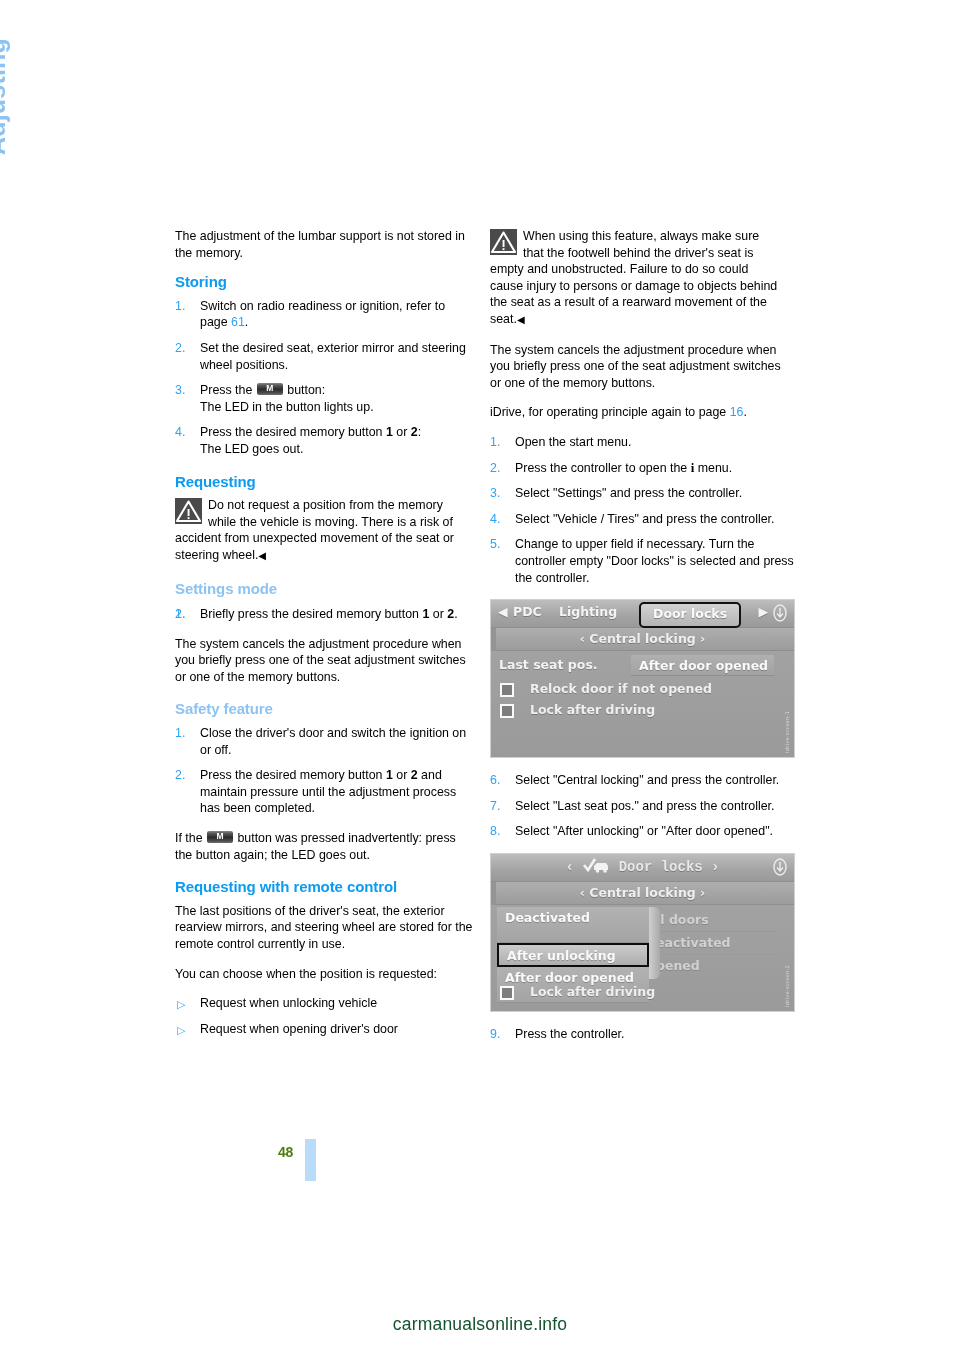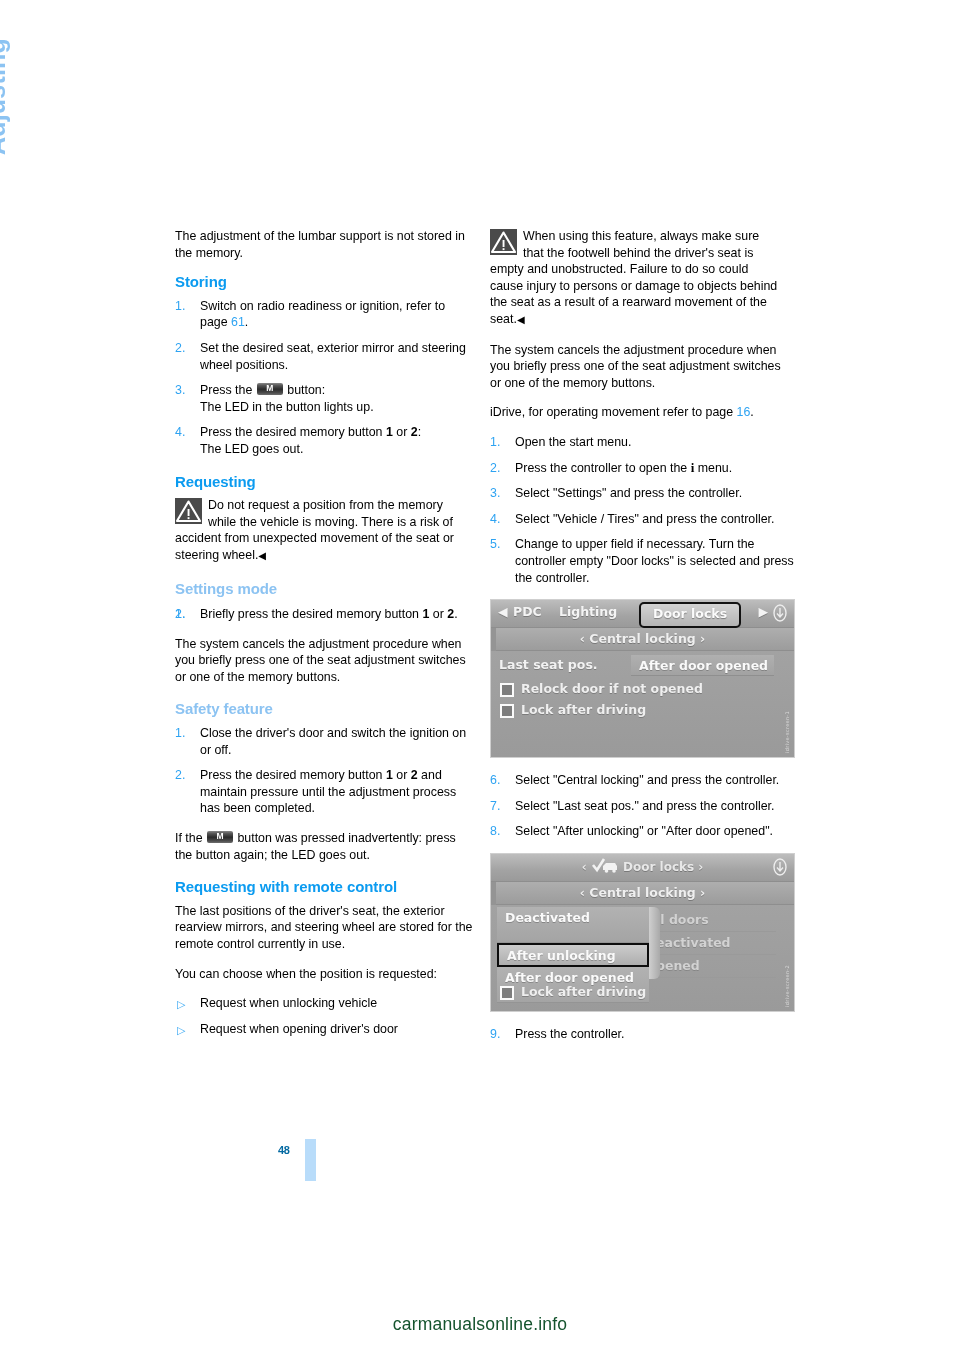--- a/index.html
+++ b/index.html
@@ -189,24 +189,25 @@
     font-size: 12.5px;
     font-weight: bold;
     color: #fbfbfb;
     text-shadow: 0 1px 1px rgba(0,0,0,.35);
     white-space: nowrap;
   }
   .tb-dl-center {
     position: absolute;
     left: 0; right: 0; top: 4px;
     text-align: center;
-    font-size: 12px;
+    font-size: 14px;
     font-weight: bold;
     color: #e8e8e8;
     text-shadow: 0 1px 0 rgba(0,0,0,.25);
+    font-family: Liberation Mono, monospace;
   }
   .tb-right-icon {
     position: absolute;
     right: 6px; top: 4px;
     width: 16px; height: 18px;
   }
   .id-subbar {
     height: 22px;
     background: linear-gradient(to bottom,#aeaeae 0%,#9c9c9c 100%);
     border-bottom: 1px solid #8e8e8e;
@@ -248,21 +249,21 @@
     color: #fafafa;
     background: linear-gradient(to bottom,#b0b0b0 0%,#a2a2a2 100%);
     border-bottom: 1px solid #8f8f8f;
     text-shadow: 0 1px 0 rgba(0,0,0,.22);
     white-space: nowrap;
     box-sizing: border-box;
   }
   .id-check {
     position: relative;
     height: 21px;
-    padding-left: 30px;
+    padding-left: 39px;
     font-size: 12.5px;
     font-weight: bold;
     color: #efefef;
     line-height: 21px;
     text-shadow: 0 1px 0 rgba(0,0,0,.22);
     white-space: nowrap;
   }
   .id-check .box {
     position: absolute;
     left: 9px; top: 5px;
@@ -335,23 +336,23 @@
     left: 0; top: 0; bottom: 0;
     width: 5px;
     background: #949494;
   }
 
   
   .pagenum {
     position: absolute;
     left: 278px;
     top: 1144px;
-    font-size: 11px;
-    font-weight: bold;
-    color: #0369a1;
+    font-size: 14px;
+    font-weight: bold;
+    color: #4d7c0f;
     letter-spacing: -0.3px;
   }
   .page-bar {
     position: absolute;
     left: 305px;
     top: 1139px;
     width: 11px;
     height: 42px;
     background: #b8dcfa;
   }
@@ -469,21 +470,21 @@
           <polygon points="13.5,3.5 25,23 2,23" fill="none" stroke="#ffffff" stroke-width="2.1" stroke-linejoin="round"></polygon>
           <rect x="12.6" y="11" width="1.9" height="7" fill="#ffffff"></rect>
           <rect x="12.6" y="19.2" width="1.9" height="1.9" fill="#ffffff"></rect>
         </svg>
       </span>
       <p><span>When using this feature, always make sure that the footwell behind the driver's seat is empty and unobstructed. Failure to do so could cause injury to persons or damage to objects behind the seat as a result of a rearward movement of the seat.</span><span class="endmark">◀</span></p>
     </div>
 
     <p class="body">The system cancels the adjustment procedure when you briefly press one of the seat adjustment switches or one of the memory buttons.</p>
 
-    <p class="body"><span>iDrive, for operating movement refer to page </span><span class="blue">16</span><span>.</span></p>
+    <p class="body"><span>iDrive, for operating principle again to page </span><span class="blue">16</span><span>.</span></p>
 
     <ol class="steps">
       <li>
         <span class="num">1.</span>
         <span>Open the start menu.</span>
       </li>
       <li>
         <span class="num">2.</span>
         <span>Press the controller to open the </span><span class="i-glyph">i</span><span> menu.</span>
       </li>

